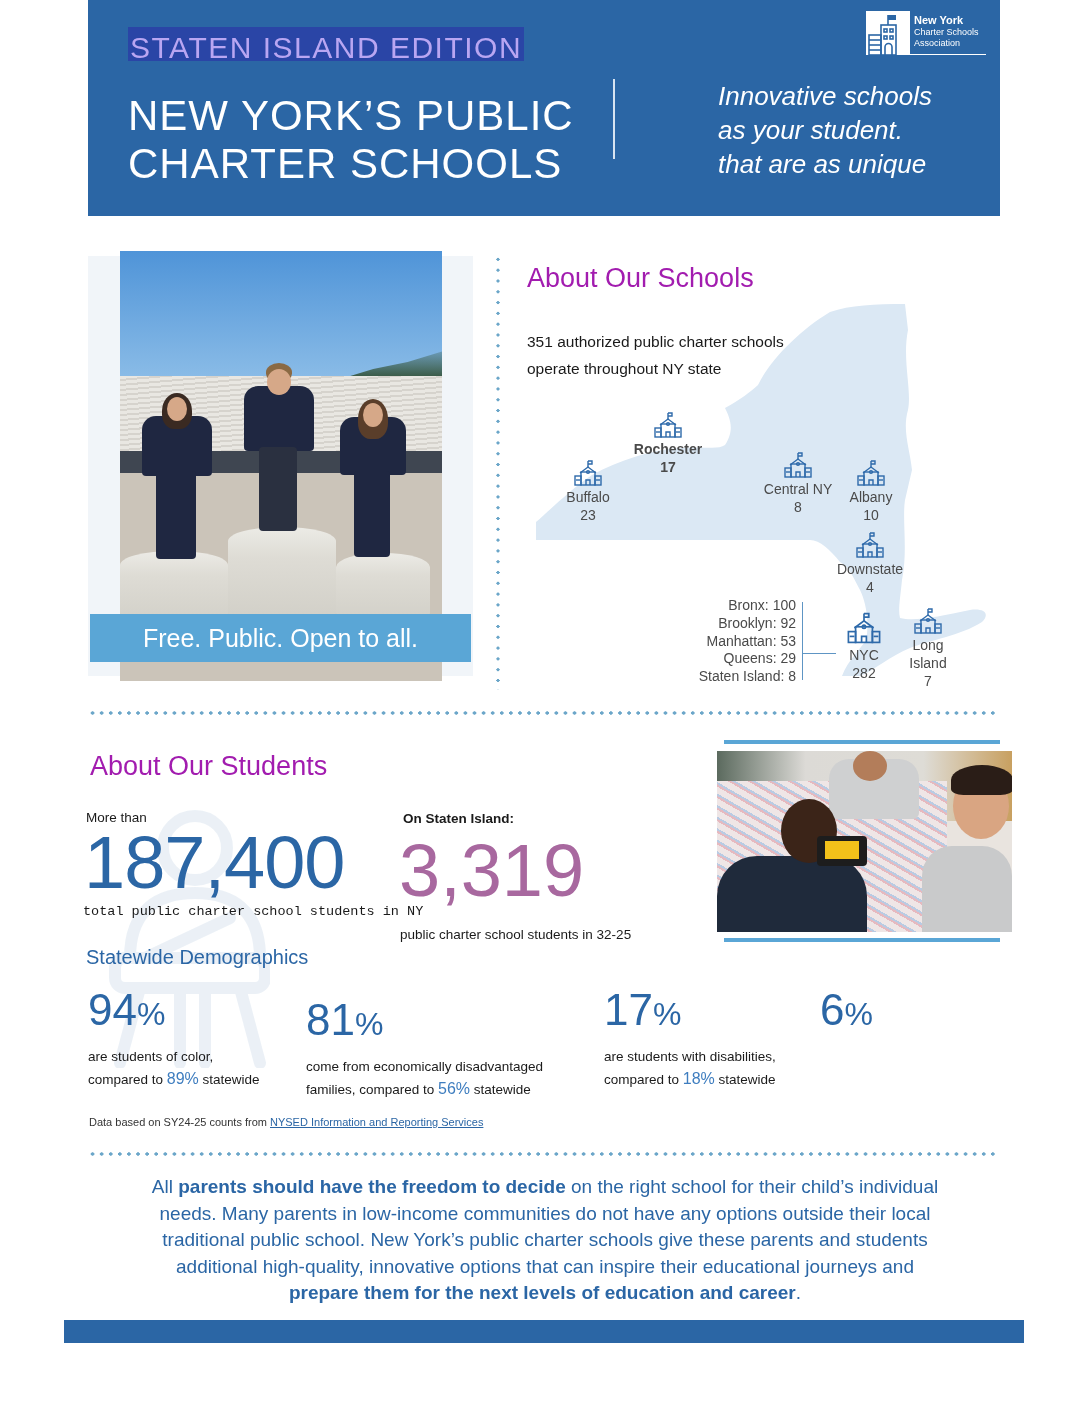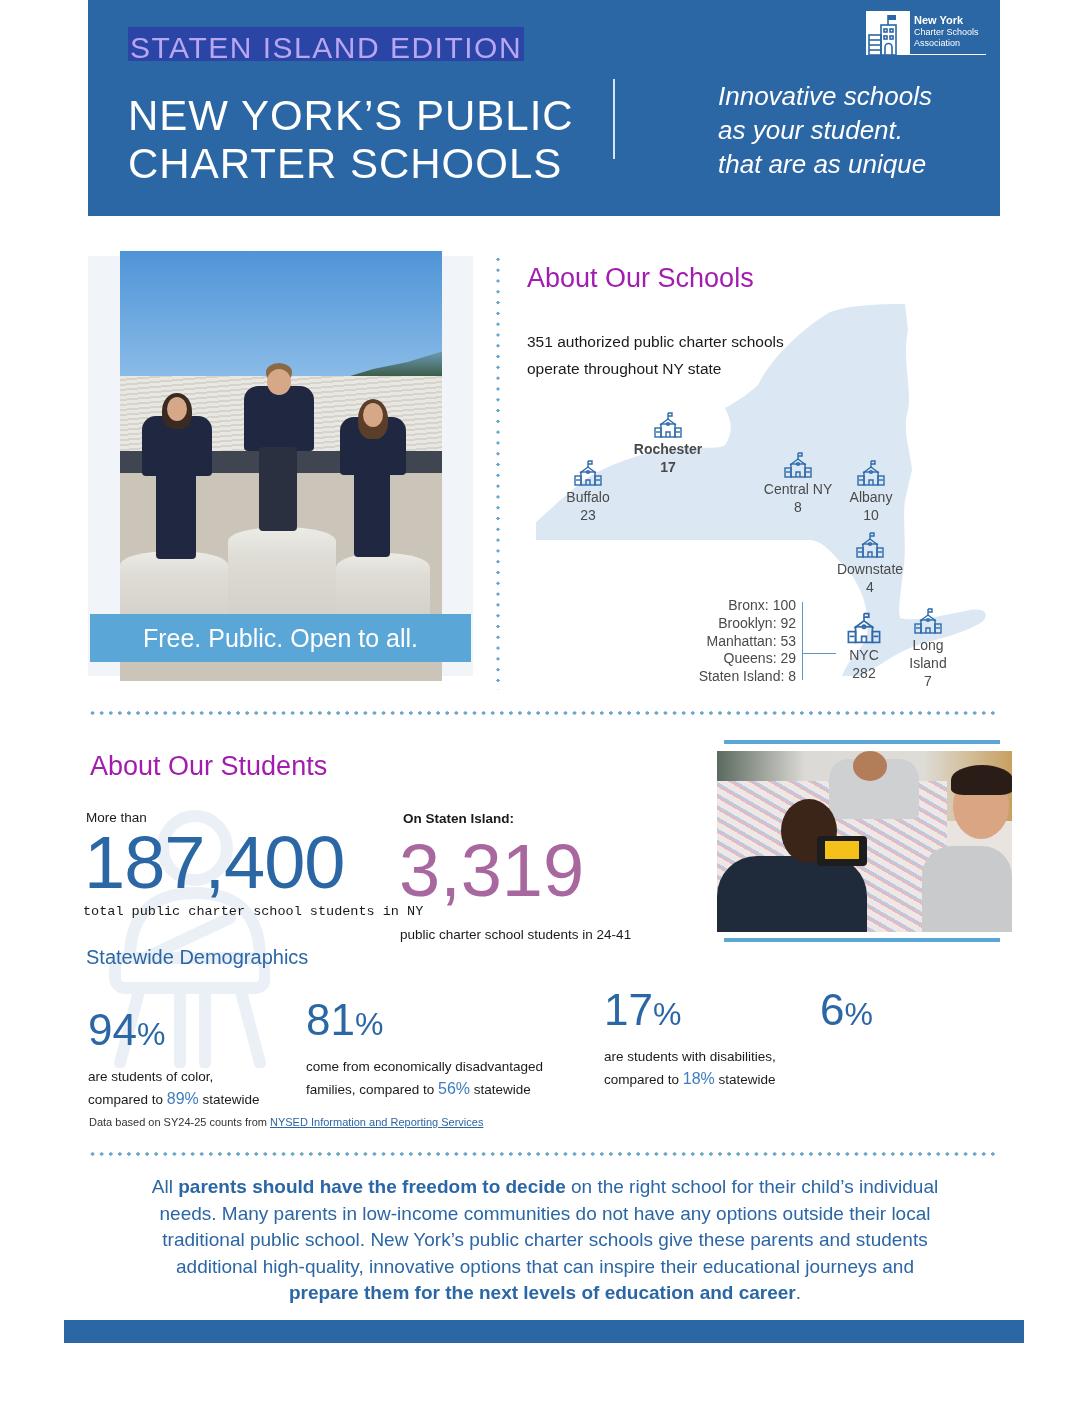--- a/index.html
+++ b/index.html
@@ -318,41 +318,41 @@
 </svg>
 
 <div class="abs sec-title students-title">About Our Students</div>
 
 <div class="abs more-than">More than</div>
 <div class="abs big-num">187,400</div>
 <div class="abs big-caption">total public charter school students in NY</div>
 
 <div class="abs si-label">On Staten Island:</div>
 <div class="abs si-num">3,319</div>
-<div class="abs si-caption">public charter school students in 24-41</div>
+<div class="abs si-caption">public charter school students in 32-25</div>
 
 <div class="abs photo2-bar" style="top:740px;"></div>
 <div class="abs photo2" title="Young students painting at a classroom table">
   <div style="position:absolute;left:0;top:0;width:295px;height:70px;background:linear-gradient(90deg,#5b6a5e,#dcdad6 30%,#dedcd6 70%,#c8a060);"></div>
   <div style="position:absolute;left:0;top:30px;width:230px;height:151px;background:repeating-linear-gradient(30deg,#efe6e6 0 6px,#e6b9bf 6px 8px,#b9cbe3 8px 10px);"></div>
   <div style="position:absolute;left:112px;top:8px;width:90px;height:60px;border-radius:20px 20px 6px 6px;background:#cfd0d1;"></div>
   <div style="position:absolute;left:136px;top:0px;width:34px;height:30px;border-radius:50%;background:#b37d5a;"></div>
   <div style="position:absolute;left:0;top:105px;width:150px;height:76px;border-radius:40px 40px 0 0;background:#1f2a3b;"></div>
   <div style="position:absolute;left:64px;top:48px;width:56px;height:64px;border-radius:50%;background:#3b2418;"></div>
   <div style="position:absolute;left:100px;top:85px;width:50px;height:30px;border-radius:4px;background:#1d1d1d;"></div>
   <div style="position:absolute;left:108px;top:90px;width:34px;height:18px;background:#f3c11a;"></div>
   <div style="position:absolute;left:205px;top:95px;width:90px;height:86px;border-radius:30px 30px 0 0;background:#c9cacb;"></div>
   <div style="position:absolute;left:236px;top:22px;width:56px;height:66px;border-radius:50%;background:#d9a582;"></div>
   <div style="position:absolute;left:234px;top:14px;width:62px;height:30px;border-radius:50% 50% 20% 20%;background:#2a1d17;"></div>
 </div>
 <div class="abs photo2-bar" style="top:938px;"></div>
 
 <div class="abs demo-title">Statewide Demographics</div>
 
-<div class="stat" style="left:88px;margin-top:20px;">
+<div class="stat" style="left:88px;">
   <div class="pct"><span>94</span><small>%</small></div>
   <div class="desc">
     <div>are students of color,</div>
     <div><span>compared to </span><em>89%</em><span> statewide</span></div>
   </div>
 </div>
 <div class="stat" style="left:306px;margin-top:10px;">
   <div class="pct"><span>81</span><small>%</small></div>
   <div class="desc">
     <div>come from economically disadvantaged</div>

